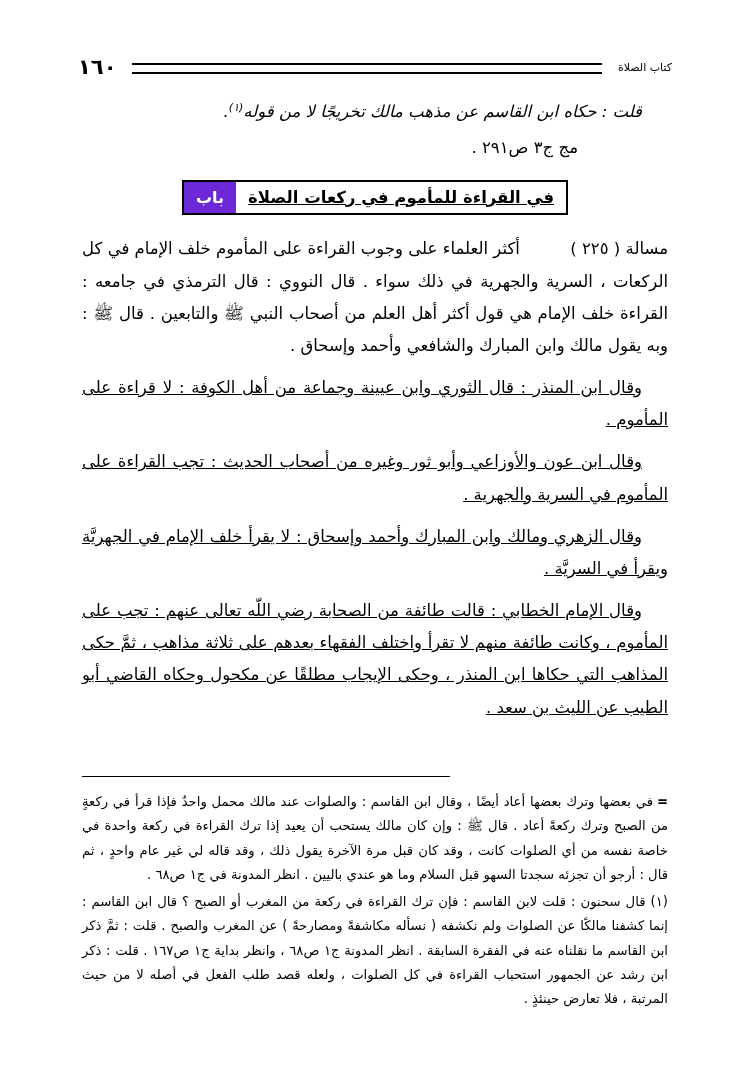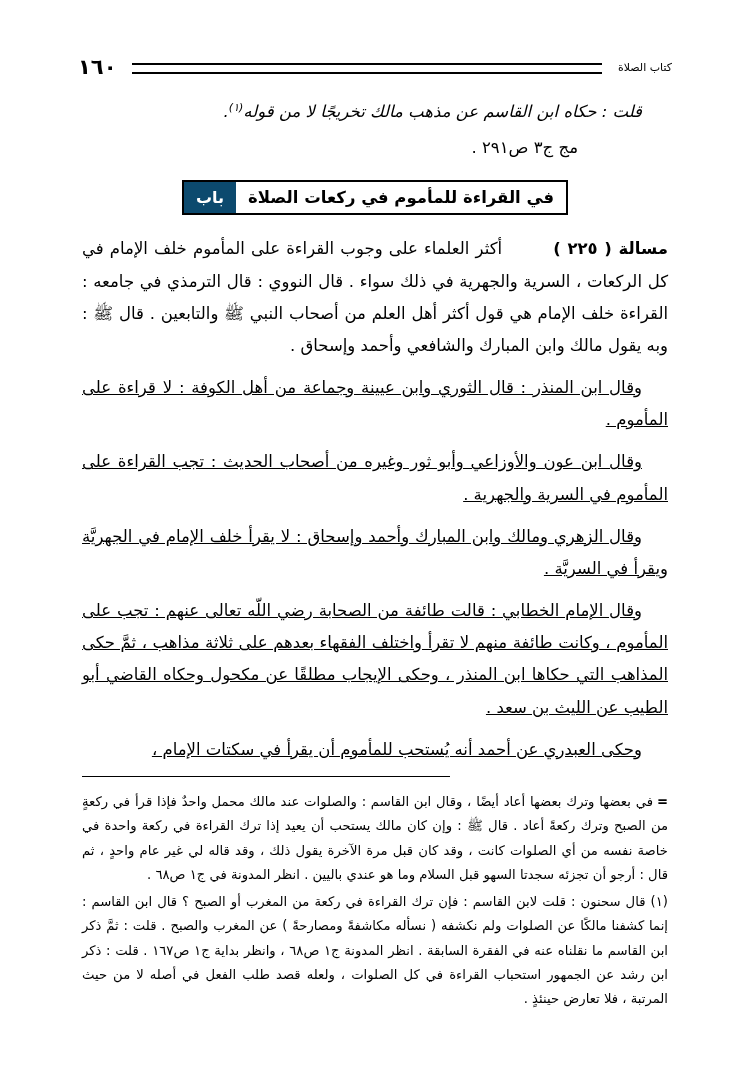--- a/index.html
+++ b/index.html
@@ -95,41 +95,42 @@
     align-items: stretch;
   }
   .chapter-box {
     border: 2px solid #000;
     display: flex;
     flex-direction: row-reverse;
     align-items: stretch;
     height: 31px;
   }
   .chapter-tag {
-    background: #0c4a6e;
+    background: #6d28d9;
     color: #fff;
     font-size: 16px;
     font-weight: bold;
     padding: 0 12px;
     display: flex;
     align-items: center;
     line-height: 1;
   }
   .chapter-text {
     font-size: 16.5px;
     font-weight: bold;
     padding: 8px 12px;
     display: flex;
     align-items: center;
     line-height: 1;
     white-space: nowrap;
+    text-decoration: underline;
   }
 
   .masala-num {
-    font-weight: bold;
+    font-weight: normal;
     margin-left: 45px;
   }
 
   sup {
     font-size: 11px;
     vertical-align: super;
   }
 
   
   .footnote-rule {
@@ -187,21 +188,20 @@
     </p>
 
     <p class="para indent">وقال ابن المنذر : قال الثوري وابن عيينة وجماعة من أهل الكوفة : لا قراءة على المأموم .</p>
 
     <p class="para indent">وقال ابن عون والأوزاعي وأبو ثور وغيره من أصحاب الحديث : تجب القراءة على المأموم في السرية والجهرية .</p>
 
     <p class="para indent">وقال الزهري ومالك وابن المبارك وأحمد وإسحاق : لا يقرأ خلف الإمام في الجهريَّة ويقرأ في السريَّة .</p>
 
     <p class="para indent">وقال الإمام الخطابي : قالت طائفة من الصحابة رضي اللّه تعالى عنهم : تجب على المأموم ، وكانت طائفة منهم لا تقرأ واختلف الفقهاء بعدهم على ثلاثة مذاهب ، ثمَّ حكى المذاهب التي حكاها ابن المنذر ، وحكى الإيجاب مطلقًا عن مكحول وحكاه القاضي أبو الطيب عن الليث بن سعد .</p>
 
-    <p class="para indent">وحكى العبدري عن أحمد أنه يُستحب للمأموم أن يقرأ في سكتات الإمام ،</p>
 
   </div>
 
   <div class="footnote-rule"></div>
 
   <div class="footnotes">
     <p class="fn">
       <span class="fn-eq">=</span><span>في بعضها وترك بعضها أعاد أيضًا ، وقال ابن القاسم : والصلوات عند مالك محمل واحدٌ فإذا قرأ في ركعةٍ من الصبح وترك ركعةً أعاد . قال ﷺ : وإن كان مالك يستحب أن يعيد إذا ترك القراءة في ركعة واحدة في خاصة نفسه من أي الصلوات كانت ، وقد كان قبل مرة الآخرة يقول ذلك ، وقد قاله لي غير عام واحدٍ ، ثم قال : أرجو أن تجزئه سجدتا السهو قبل السلام وما هو عندي باليين . انظر المدونة في ج١ ص٦٨ .</span>
     </p>
     <p class="fn">

